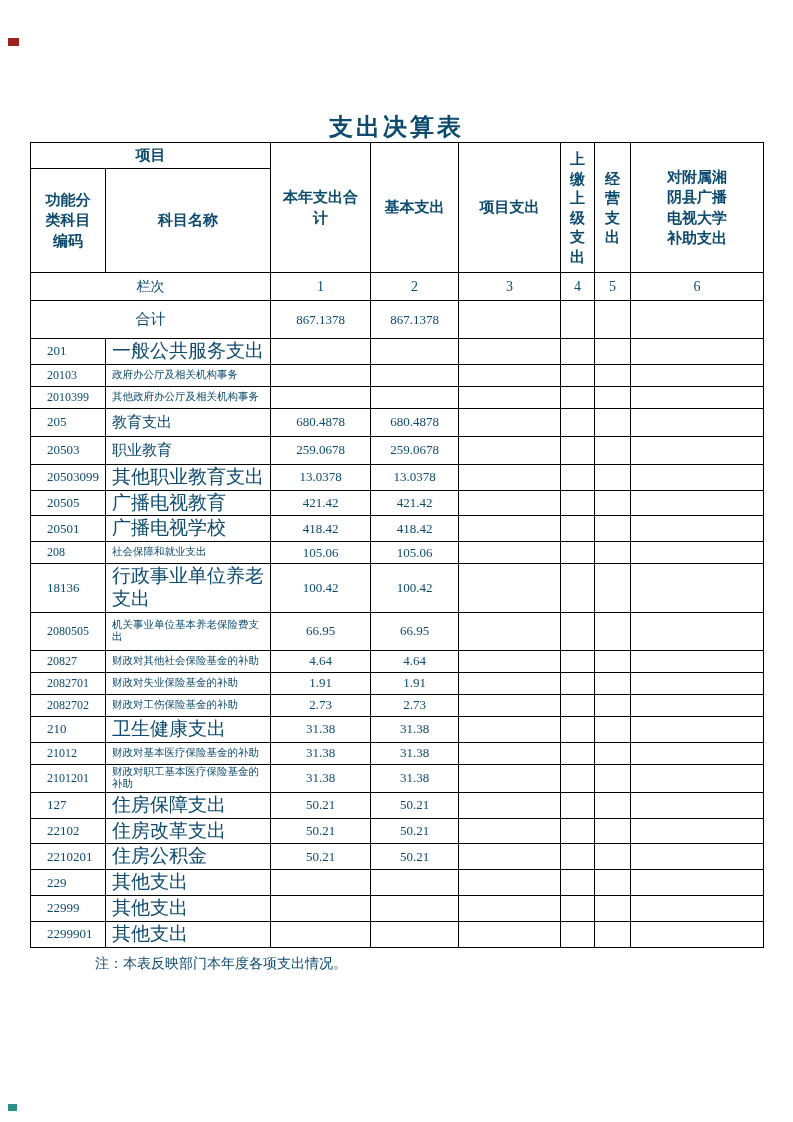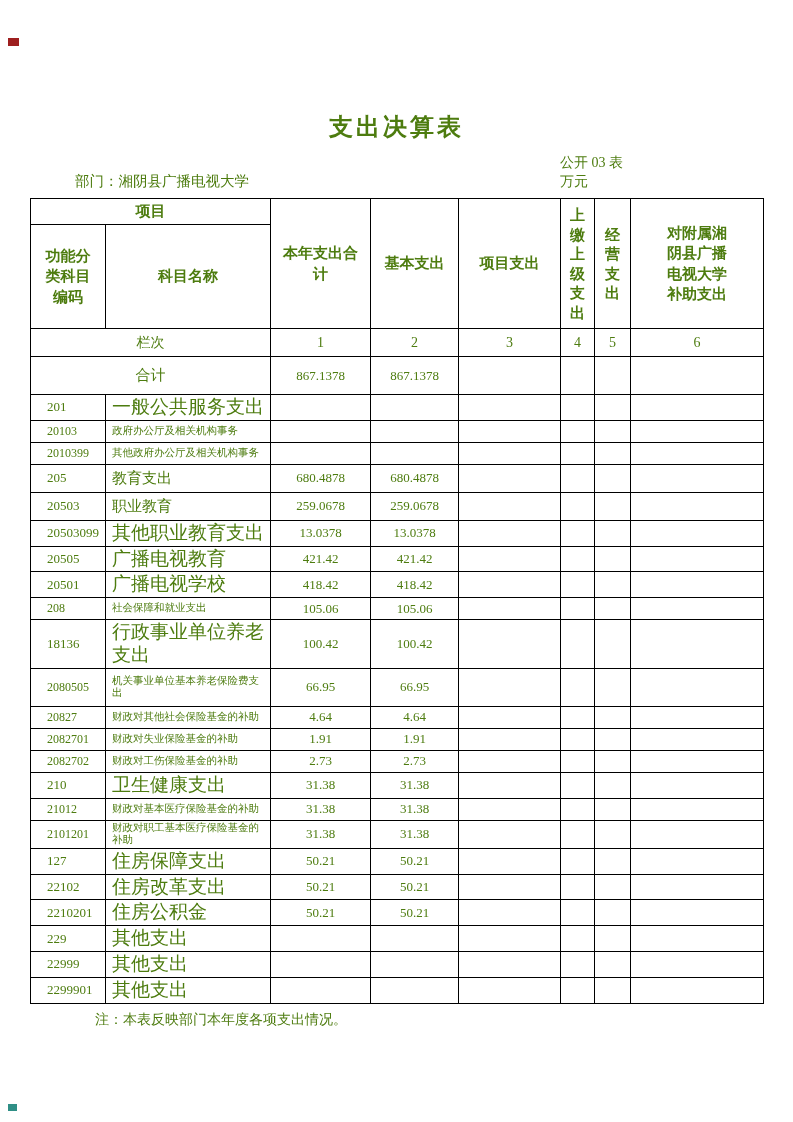--- a/index.html
+++ b/index.html
@@ -2,21 +2,21 @@
 <html><head>
 <meta charset="utf-8">
 <style>
   * { box-sizing: border-box; }
   html, body { margin: 0; padding: 0; background: #ffffff; }
   .page {
     position: relative;
     width: 793px;
     height: 1122px;
     background: #ffffff;
-    color: #4d7c0f;
+    color: #0c4a6e;
     font-family: "Liberation Serif", "DejaVu Serif", serif;
     overflow: hidden;
   }
   .marker-red {
     position: absolute; left: 8px; top: 38px;
     width: 11px; height: 8px; background: #9e1f1f;
   }
   .marker-teal {
     position: absolute; left: 8px; top: 1104px;
     width: 9px; height: 7px; background: #2f8f86;
@@ -87,25 +87,20 @@
 </style>
 </head>
 <body>
 
 <div class="page">
   <div class="marker-red"></div>
   <div class="marker-teal"></div>
 
   <h1 class="title">支出决算表</h1>
 
-  <div class="meta">
-    <span class="doc-no">公开 03 表</span>
-    <span class="unit-label">万元</span>
-    <span class="department">部门：湘阴县广播电视大学</span>
-  </div>
 
   <table class="main">
     <colgroup>
       <col style="width:75px">
         <col style="width:165px">
         <col style="width:100px">
         <col style="width:88px">
       <col style="width:102px">
         <col style="width:34px">
         <col style="width:36px">

